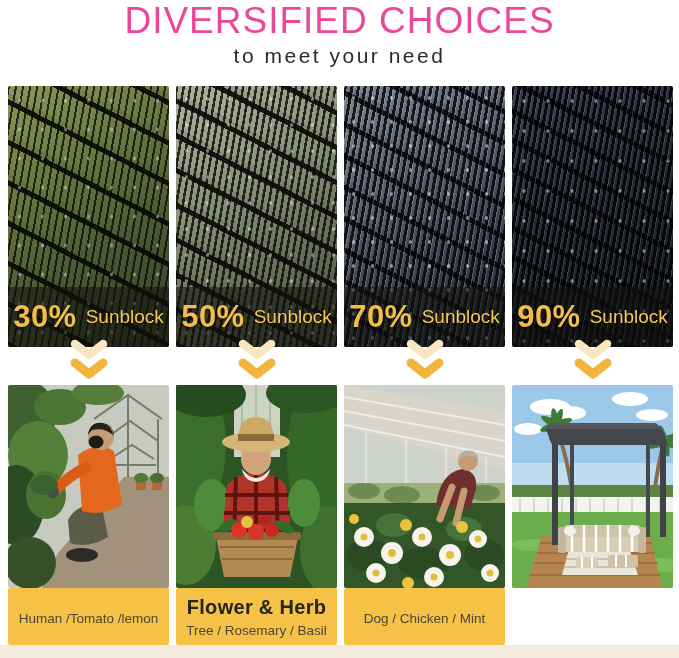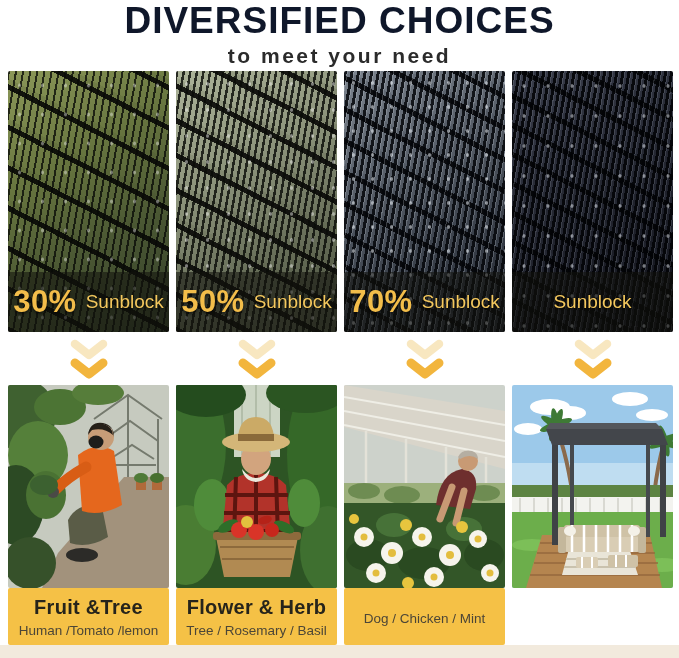--- a/index.html
+++ b/index.html
@@ -6,33 +6,33 @@
   body{
     width:679px;height:658px;
     font-family:"Liberation Sans","DejaVu Sans",sans-serif;
     background:#ffffff;position:relative;overflow:hidden;
   }
   .page{position:absolute;inset:0;}
 
   
   .hdr{position:absolute;top:0;left:0;width:679px;text-align:center;}
   .hdr-title{
-    font-size:37px;font-weight:700;letter-spacing:1px;color:#0f172a;
+    font-size:37px;font-weight:400;letter-spacing:1px;color:#ec4899;
     line-height:1.05;margin-top:2px;
   }
   .hdr-sub{
-    font-size:21px;font-weight:700;letter-spacing:2.5px;color:#2b2b2b;margin-top:3px;
+    font-size:21px;font-weight:400;letter-spacing:2.5px;color:#2b2b2b;margin-top:3px;
   }
 
   
   .row{position:absolute;left:8px;display:flex;gap:7px;}
   .col{width:161px;flex:0 0 161px;position:relative;}
 
   
-  .row-shades{top:71px;height:261px;border-radius:16px;}
+  .row-shades{top:86px;height:261px;border-radius:16px;}
   .shade{height:261px;border-radius:2px;overflow:hidden;position:relative;}
   .shade-0{
     background-image:
       radial-gradient(rgba(255,255,255,.40) 1px, transparent 2px),
       repeating-linear-gradient(100deg, rgba(8,10,6,.78) 0 2px, transparent 2px 7px),
       repeating-linear-gradient(27deg, rgba(8,9,6,.92) 0 5px, rgba(70,80,44,.18) 5px 10px, transparent 10px 36px),
       linear-gradient(150deg,#8c9859 0%,#67753f 35%,#4a5733 65%,#333e2a 100%);
     background-size:23px 29px,auto,auto,auto;
   }
   .shade-1{
@@ -116,20 +116,21 @@
       </div>
     </div>
     <div class="col shade shade-2" aria-label="70-percent-shade-net">
       <div class="sunband">
         <span class="pct">70%</span>
         <span class="sb">Sunblock</span>
       </div>
     </div>
     <div class="col shade shade-3" aria-label="90-percent-shade-net">
       <div class="sunband">
+        <span class="pct">90%</span>
         <span class="sb">Sunblock</span>
       </div>
     </div>
   </div>
 
   <div class="row row-arrows">
     <div class="col col-arrow">
       <svg width="44" height="46" viewBox="0 0 44 46">
         <path d="M8 7 L22 18 L36 7" fill="none" stroke="#f8e7c0" stroke-width="8.5" stroke-linecap="round" stroke-linejoin="round"></path>
         <path d="M8 26 L22 37 L36 26" fill="none" stroke="#f2b53d" stroke-width="9" stroke-linecap="round" stroke-linejoin="round"></path>
@@ -423,21 +424,20 @@
           <line x1="114" y1="170" x2="114" y2="182" stroke="#ffffff" stroke-width="2"></line>
           <ellipse cx="58" cy="146" rx="6" ry="5" fill="#f4f1e8"></ellipse>
           <ellipse cx="122" cy="146" rx="6" ry="5" fill="#f4f1e8"></ellipse>
         </g>
       </svg>
     </div>
   </div>
 
   <div class="row row-cards">
     <div class="col card">
-      <div class="card-title">Fruit &amp;Tree</div>
       <div class="card-sub">Human /Tomato /lemon</div>
     </div>
     <div class="col card">
       <div class="card-title">Flower &amp; Herb</div>
       <div class="card-sub">Tree / Rosemary / Basil</div>
     </div>
     <div class="col card">
       <div class="card-sub">Dog / Chicken / Mint</div>
     </div>
   </div>

